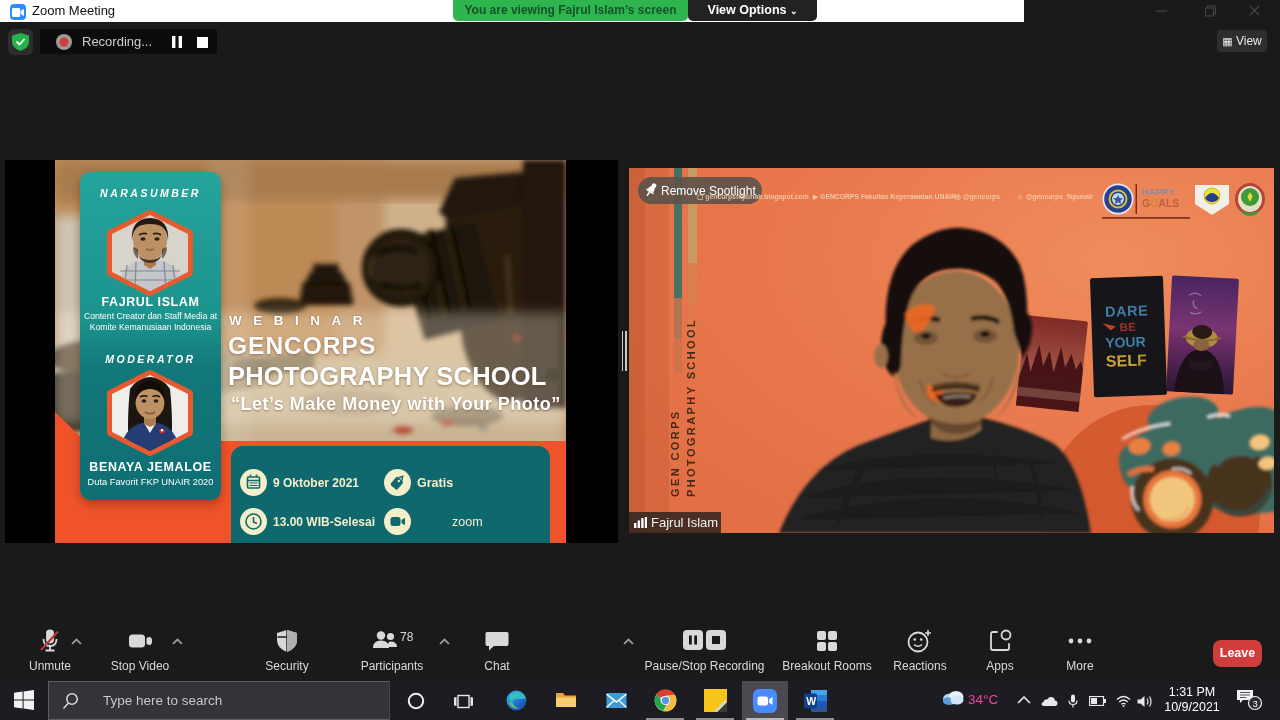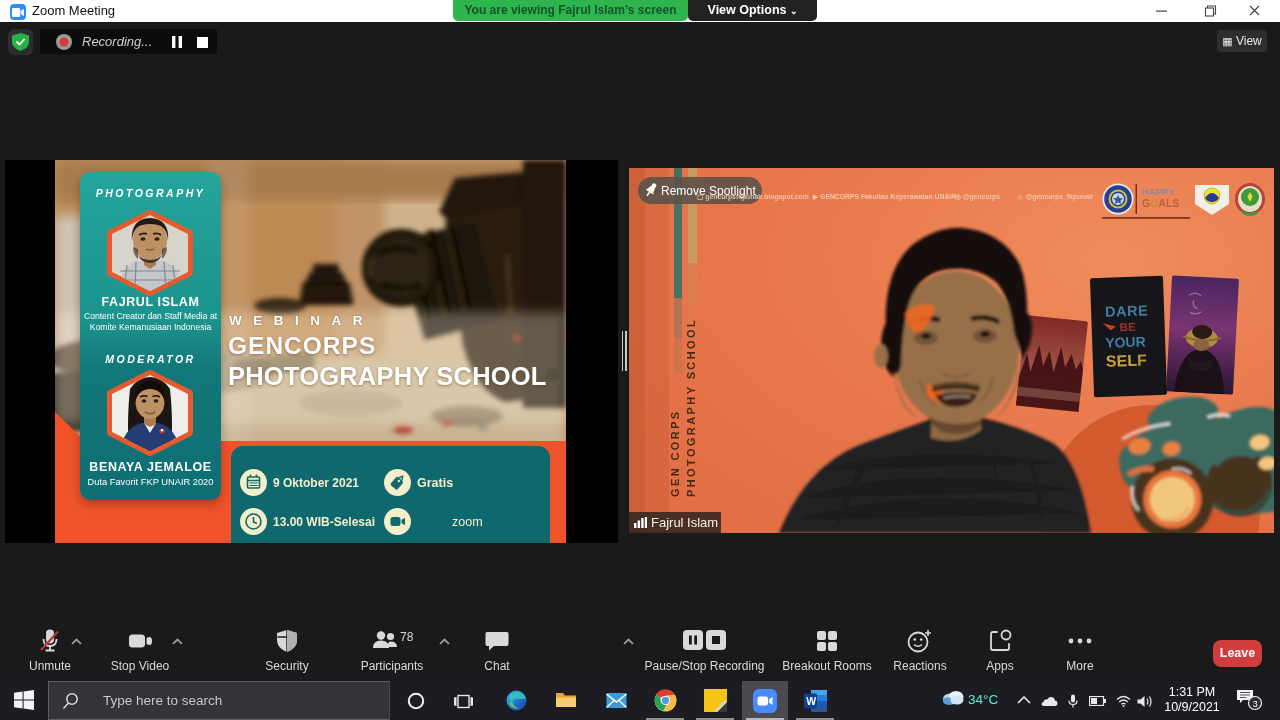--- a/index.html
+++ b/index.html
@@ -1,30 +1,30 @@
 <!DOCTYPE html>
 <html><head>
 <meta charset="utf-8">
 <style>
   * { margin:0; padding:0; box-sizing:border-box; }
   html,body { width:1280px; height:720px; overflow:hidden; background:#1a1a1a; }
   body { font-family:"Liberation Sans", sans-serif; position:relative; }
 
   
-  #titlebar { position:absolute; left:0; top:0; width:1280px; height:22px; background:#ffffff; }
+  #titlebar { position:absolute; left:0; top:0; width:1024px; height:22px; background:#ffffff; }
   #zicon { position:absolute; left:10px; top:3.5px; width:16px; height:16px; border-radius:4px; background:#2d8cff; }
   #zicon svg { position:absolute; left:2px; top:4px; }
   #ztitle { position:absolute; left:32px; top:3px; font-size:13px; color:#111; }
   #greenbanner { position:absolute; left:453px; top:0; width:235px; height:21px; background:#2eb54e; border-radius:0 0 5px 5px; text-align:center; line-height:21px; font-size:12px; font-weight:bold; color:#14532a; }
   #viewopts { position:absolute; left:688px; top:0; width:129px; height:21px; background:#222222; border-radius:0 0 5px 5px; text-align:center; line-height:21px; font-size:12.5px; font-weight:bold; color:#fff; }
   .winbtn { position:absolute; top:0; height:22px; color:#333; }
 
   
   #shieldbtn { position:absolute; left:8px; top:29px; width:25px; height:26px; background:#2d2d2d; border-radius:6px; }
-  #recgroup { position:absolute; left:40px; top:29px; width:177px; height:25px; background:#0c0c0c; border-radius:2px;font-style:italic; }
+  #recgroup { position:absolute; left:40px; top:29px; width:177px; height:25px; background:#0c0c0c; border-radius:2px; }
   #viewbtn { position:absolute; left:1217px; top:30px; width:50px; height:22px; background:#2e2e2e; border-radius:4px; color:#e8e8e8; font-size:12px; line-height:22px; text-align:center; }
 
   
   #leftpanel { position:absolute; left:5px; top:160px; width:613px; height:383px; background:#000; overflow:hidden; }
   #poster { position:absolute; left:50px; top:0; width:511px; height:383px; overflow:hidden; background:#8a6a4d; }
   #rightpanel { position:absolute; left:629px; top:168px; width:645px; height:365px; background:#e8744a; overflow:hidden; }
   #divider1 { position:absolute; left:621.5px; top:331px; width:1.5px; height:40px; background:#c9c9c9; }
   #divider2 { position:absolute; left:625px; top:331px; width:1.5px; height:40px; background:#c9c9c9; }
 
   
@@ -151,20 +151,21 @@
     </svg>
 
     <div style="position:absolute;left:0;top:281px;width:511px;height:102px;background:#f05329;"></div>
     <svg width="30" height="30" style="position:absolute;left:0;top:252px;">
         <polygon points="0,0 30,29 0,29" fill="#f05329"></polygon>
       </svg>
 
     <div style="position:absolute;left:174px;top:153px;width:340px;color:#fff;font-weight:bold;font-size:13.5px;letter-spacing:11.5px;text-shadow:0 0 2px rgba(90,60,30,0.6);">WEBINAR</div>
     <div style="position:absolute;left:173px;top:172px;width:340px;color:#fff;font-weight:bold;font-size:24.5px;letter-spacing:1px;text-shadow:0 1px 3px rgba(90,60,30,0.55);">GENCORPS</div>
     <div style="position:absolute;left:173px;top:202px;width:340px;color:#fff;font-weight:bold;font-size:25.5px;letter-spacing:0.2px;text-shadow:0 1px 3px rgba(90,60,30,0.55);">PHOTOGRAPHY SCHOOL</div>
+    <div style="position:absolute;left:176px;top:234px;width:340px;color:#fff;font-weight:bold;font-size:18px;letter-spacing:0.5px;text-shadow:0 1px 2px rgba(90,60,30,0.5);">“Let’s Make Money with Your Photo”</div>
 
     <div style="position:absolute;left:176px;top:286px;width:319px;height:110px;background:#0e686d;border-radius:12px;">
       <svg width="27" height="27" style="position:absolute;left:9px;top:23px;">
           <circle cx="13.5" cy="13.5" r="13.5" fill="#f5eecb"></circle>
         <g stroke="#0e686d" stroke-width="1.6" fill="none">
             <rect x="7.5" y="8" width="12" height="11" rx="1"></rect>
             <path d="M7.5 11.5 L19.5 11.5 M10.5 8 L10.5 5.5 M16.5 8 L16.5 5.5"></path>
             <path d="M9.5 14 h8 M9.5 16.5 h8" stroke-width="1.2"></path>
           </g>
       </svg>
@@ -191,21 +192,21 @@
         <g fill="#0e686d">
             <rect x="6.5" y="9" width="10" height="9" rx="2.5"></rect>
             <path d="M17.5 12 L21 9.8 L21 17.2 L17.5 15 Z"></path>
           </g>
       </svg>
       <div style="position:absolute;left:186px;top:69px;color:#f5eecb;font-weight:normal;font-size:12.5px;margin-left:35px;">zoom</div>
     </div>
 
     <div style="position:absolute;left:25px;top:12px;width:141px;height:328px;border-radius:10px;background:linear-gradient(180deg,#24a49c 0%,#1c938d 45%,#12787a 60%,#0e6e73 100%);box-shadow:0 4px 10px rgba(40,20,10,0.35);"></div>
     <div style="position:absolute;left:25px;top:12px;width:141px;height:328px;color:#fff;text-align:center;">
-      <div style="margin-top:15px;font-style:italic;font-weight:bold;font-size:10.5px;letter-spacing:2.5px;">PHOTOGRAPHY</div>
+      <div style="margin-top:15px;font-style:italic;font-weight:bold;font-size:10.5px;letter-spacing:2.5px;">NARASUMBER</div>
 
       <svg width="100" height="88" style="position:absolute;left:20px;top:37px;">
         <defs>
           <clipPath id="hexc1">
               <polygon points="50,6 88,25 88,63 50,82 12,63 12,25"></polygon>
             </clipPath>
         </defs>
         <polygon points="50,4 90,24 90,64 50,84 10,64 10,24" fill="#e65a2d" stroke="#e65a2d" stroke-width="6" stroke-linejoin="round"></polygon>
         <g clip-path="url(#hexc1)">
           <rect x="12" y="6" width="76" height="76" fill="#d8d3cb"></rect>
@@ -629,21 +630,21 @@
   <div style="position:absolute;left:696px;top:36.5px;width:38px;height:2.5px;background:#8f8f8f;"></div>
   <div style="position:absolute;left:746px;top:36.5px;width:38px;height:2.5px;background:#b8b8b8;"></div>
   <div style="position:absolute;left:796px;top:36.5px;width:38px;height:2.5px;background:#8f8f8f;"></div>
 
   <svg width="24" height="17" style="position:absolute;left:941px;top:8px;" viewBox="0 0 24 17">
     <ellipse cx="9" cy="10" rx="7" ry="5.5" fill="#b8d8f0"></ellipse>
     <ellipse cx="15" cy="8" rx="7.5" ry="6" fill="#e8f2fa"></ellipse>
     <ellipse cx="7" cy="12" rx="5" ry="3.8" fill="#5a9ad8"></ellipse>
     <ellipse cx="16" cy="11" rx="6.5" ry="4.5" fill="#cfe6f7"></ellipse>
   </svg>
-  <div class="tray" style="position:absolute;left:968px;top:11px;font-size:13.5px;color:#5eead4;">34°C</div>
+  <div class="tray" style="position:absolute;left:968px;top:11px;font-size:13.5px;color:#ec4899;">34°C</div>
   <svg width="14" height="8" style="position:absolute;left:1017px;top:15px;">
       <path d="M1 7 L7 1 L13 7" fill="none" stroke="#e8e8e8" stroke-width="1.6"></path>
     </svg>
   <svg width="17" height="12" style="position:absolute;left:1041px;top:14px;" viewBox="0 0 17 12">
     <path d="M4.5 11 L13.5 11 Q16.5 11 16.5 8.2 Q16.5 5.8 14 5.5 Q13.5 2 10 2 Q7.5 2 6.5 4.2 Q3 4 2.5 7 Q0.5 7.5 0.5 9.2 Q0.5 11 4.5 11 Z" fill="#e8e8e8"></path>
   </svg>
   <svg width="10" height="14" style="position:absolute;left:1068px;top:13px;" viewBox="0 0 10 14">
     <rect x="3" y="0.5" width="4" height="8" rx="2" fill="#e8e8e8"></rect>
     <path d="M1 6.5 Q1 10.5 5 10.5 Q9 10.5 9 6.5 M5 10.5 L5 13.5" stroke="#e8e8e8" stroke-width="1.2" fill="none"></path>
   </svg>

